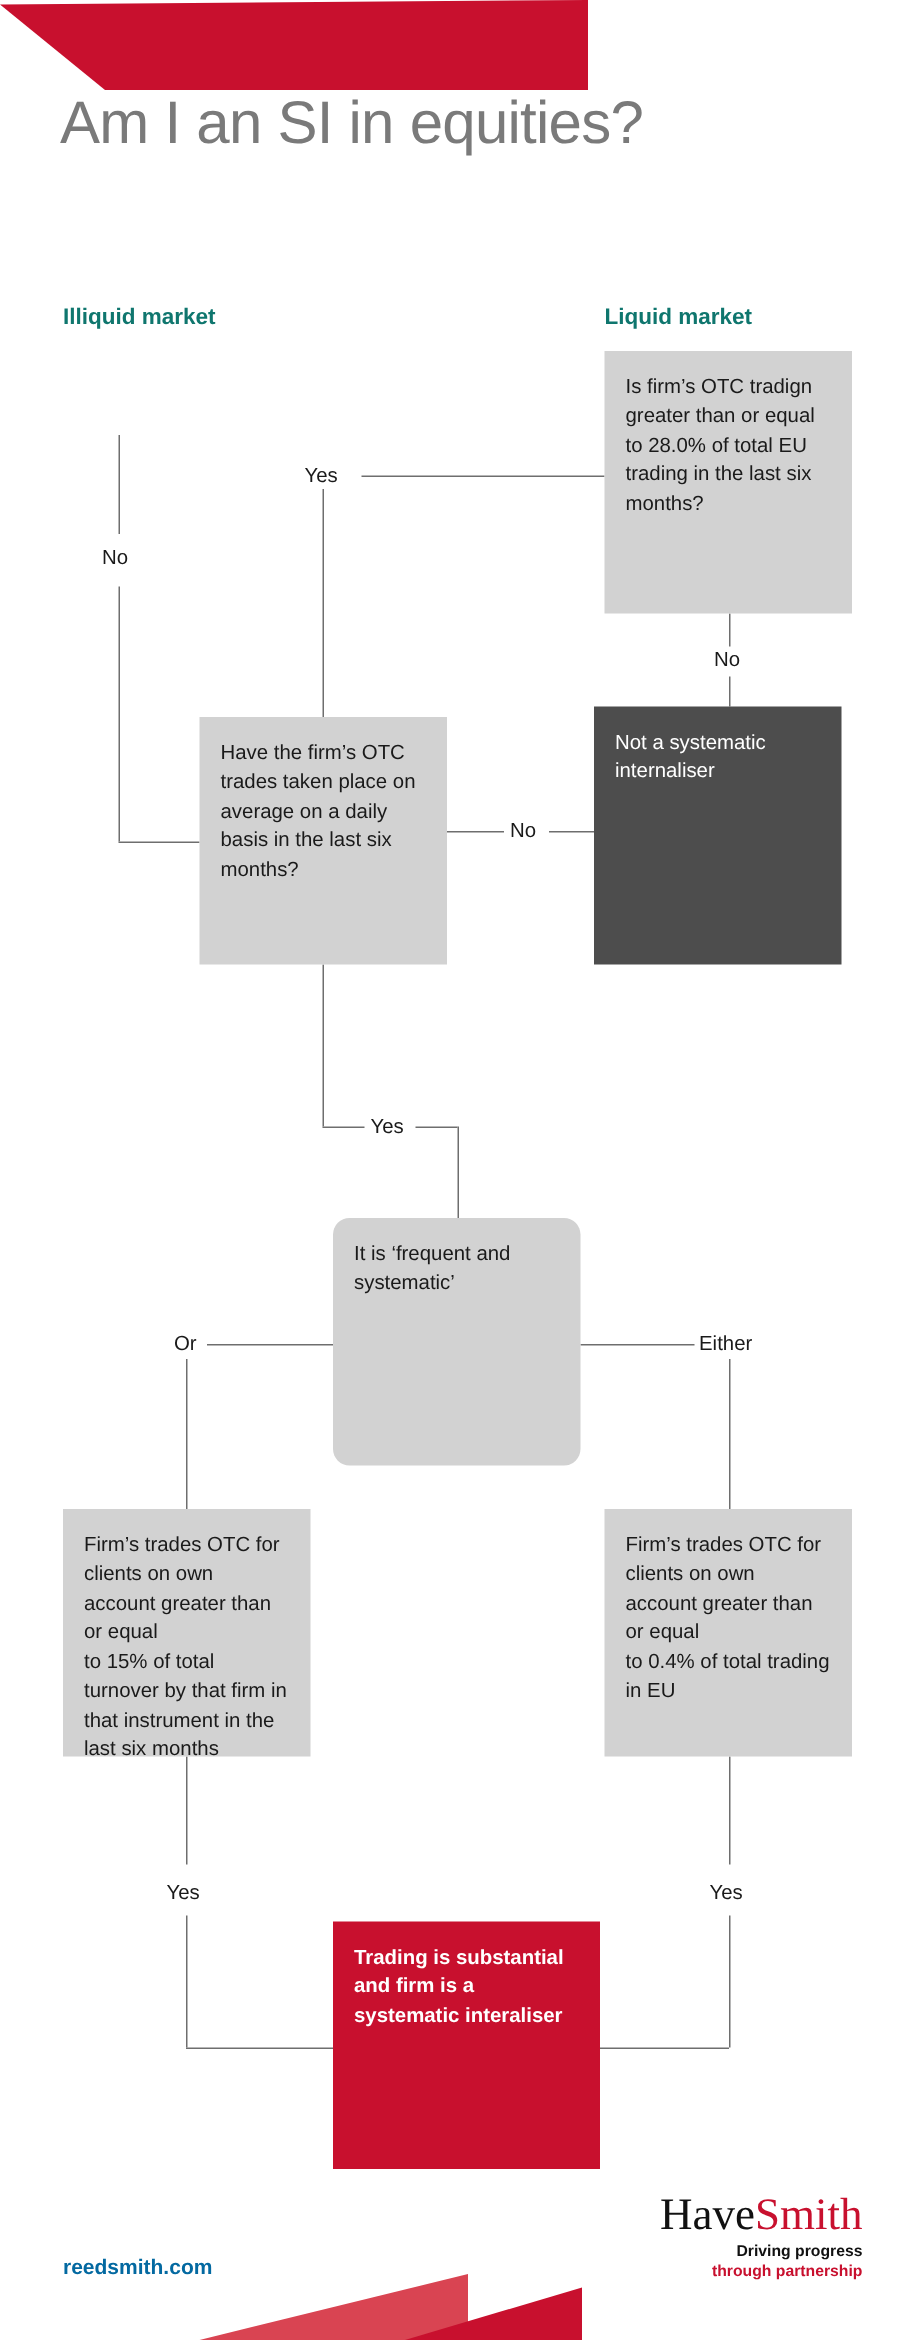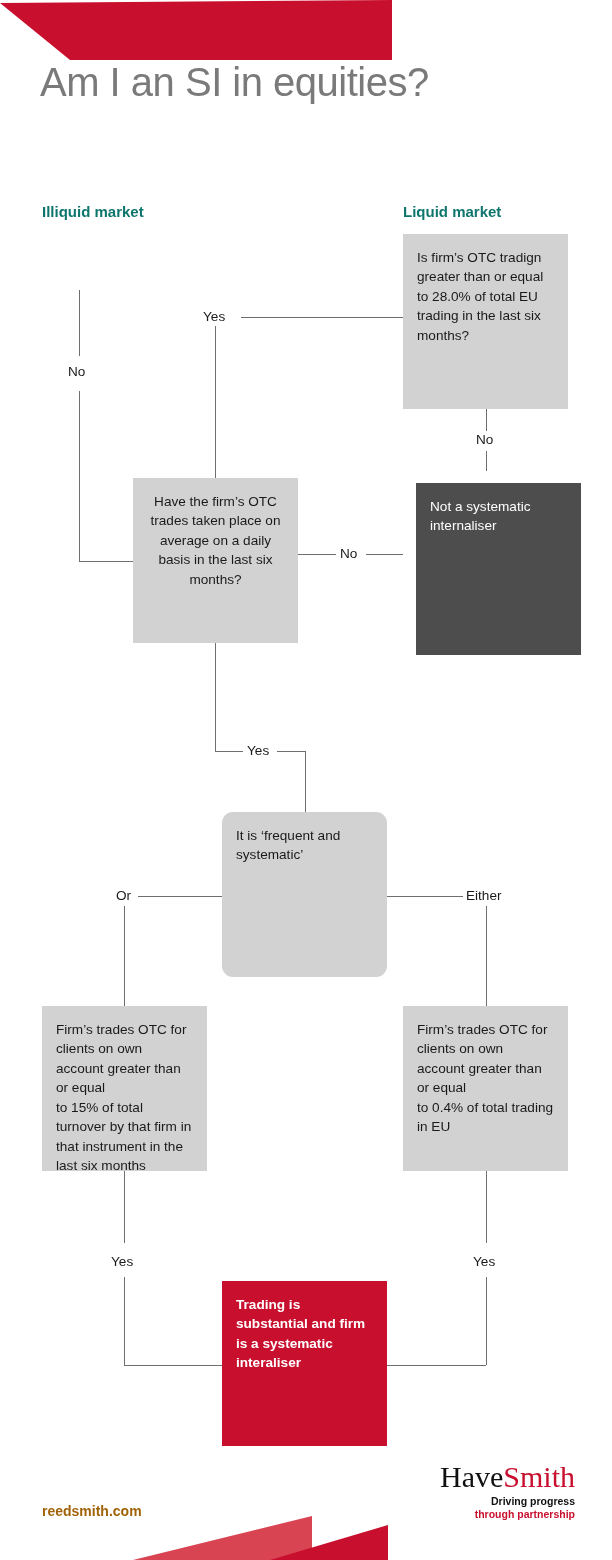--- a/index.html
+++ b/index.html
@@ -54,26 +54,26 @@
     font-size: 13.6px;
     line-height: 1.43;
     color: #1a1a1a;
     white-space: pre-line;
   }
   .node.grey { background: #d2d2d2; }
   .node.dark { background: #4d4d4d; color: #ffffff; }
   .node.red  { background: #c8102e; color: #ffffff; font-weight: bold; }
 
   #node-liquid-otc      { left: 403px; top: 234px;  width: 165px; height: 175px; }
-  #node-not-si          { left: 416px; top: 471px;  width: 165px; height: 172px; margin-top: 12px; }
-  #node-daily-basis     { left: 133px; top: 478px;  width: 165px; height: 165px; text-align: center; }
+  #node-not-si          { left: 396px; top: 471px;  width: 165px; height: 172px; }
+  #node-daily-basis     { left: 133px; top: 478px;  width: 165px; height: 165px; }
   #node-frequent-sys    { left: 222px; top: 812px;  width: 165px; height: 165px; border-radius: 11px; }
   #node-left-15pct      { left: 42px;  top: 1006px; width: 165px; height: 165px; }
   #node-right-04pct     { left: 403px; top: 1006px; width: 165px; height: 165px; }
-  #node-final-si        { left: 222px; top: 1281px; width: 165px; height: 165px; }
+  #node-final-si        { left: 222px; top: 1281px; width: 178px; height: 165px; }
 
   
   .line {
     position: absolute;
     background: #6e6e6e;
   }
   .line.h { height: 1px; }
   .line.v { width: 1px; }
 
   
@@ -85,21 +85,21 @@
     line-height: 1;
   }
 
   
   .site-url {
     position: absolute;
     left: 42px;
     top: 1503px;
     font-size: 14px;
     font-weight: bold;
-    color: #a16207;
+    color: #0369a1;
     white-space: nowrap;
   }
   .logo {
     position: absolute;
     left: 435px;
     top: 1462px;
     width: 140px;
     text-align: right;
   }
   .logo-word {

